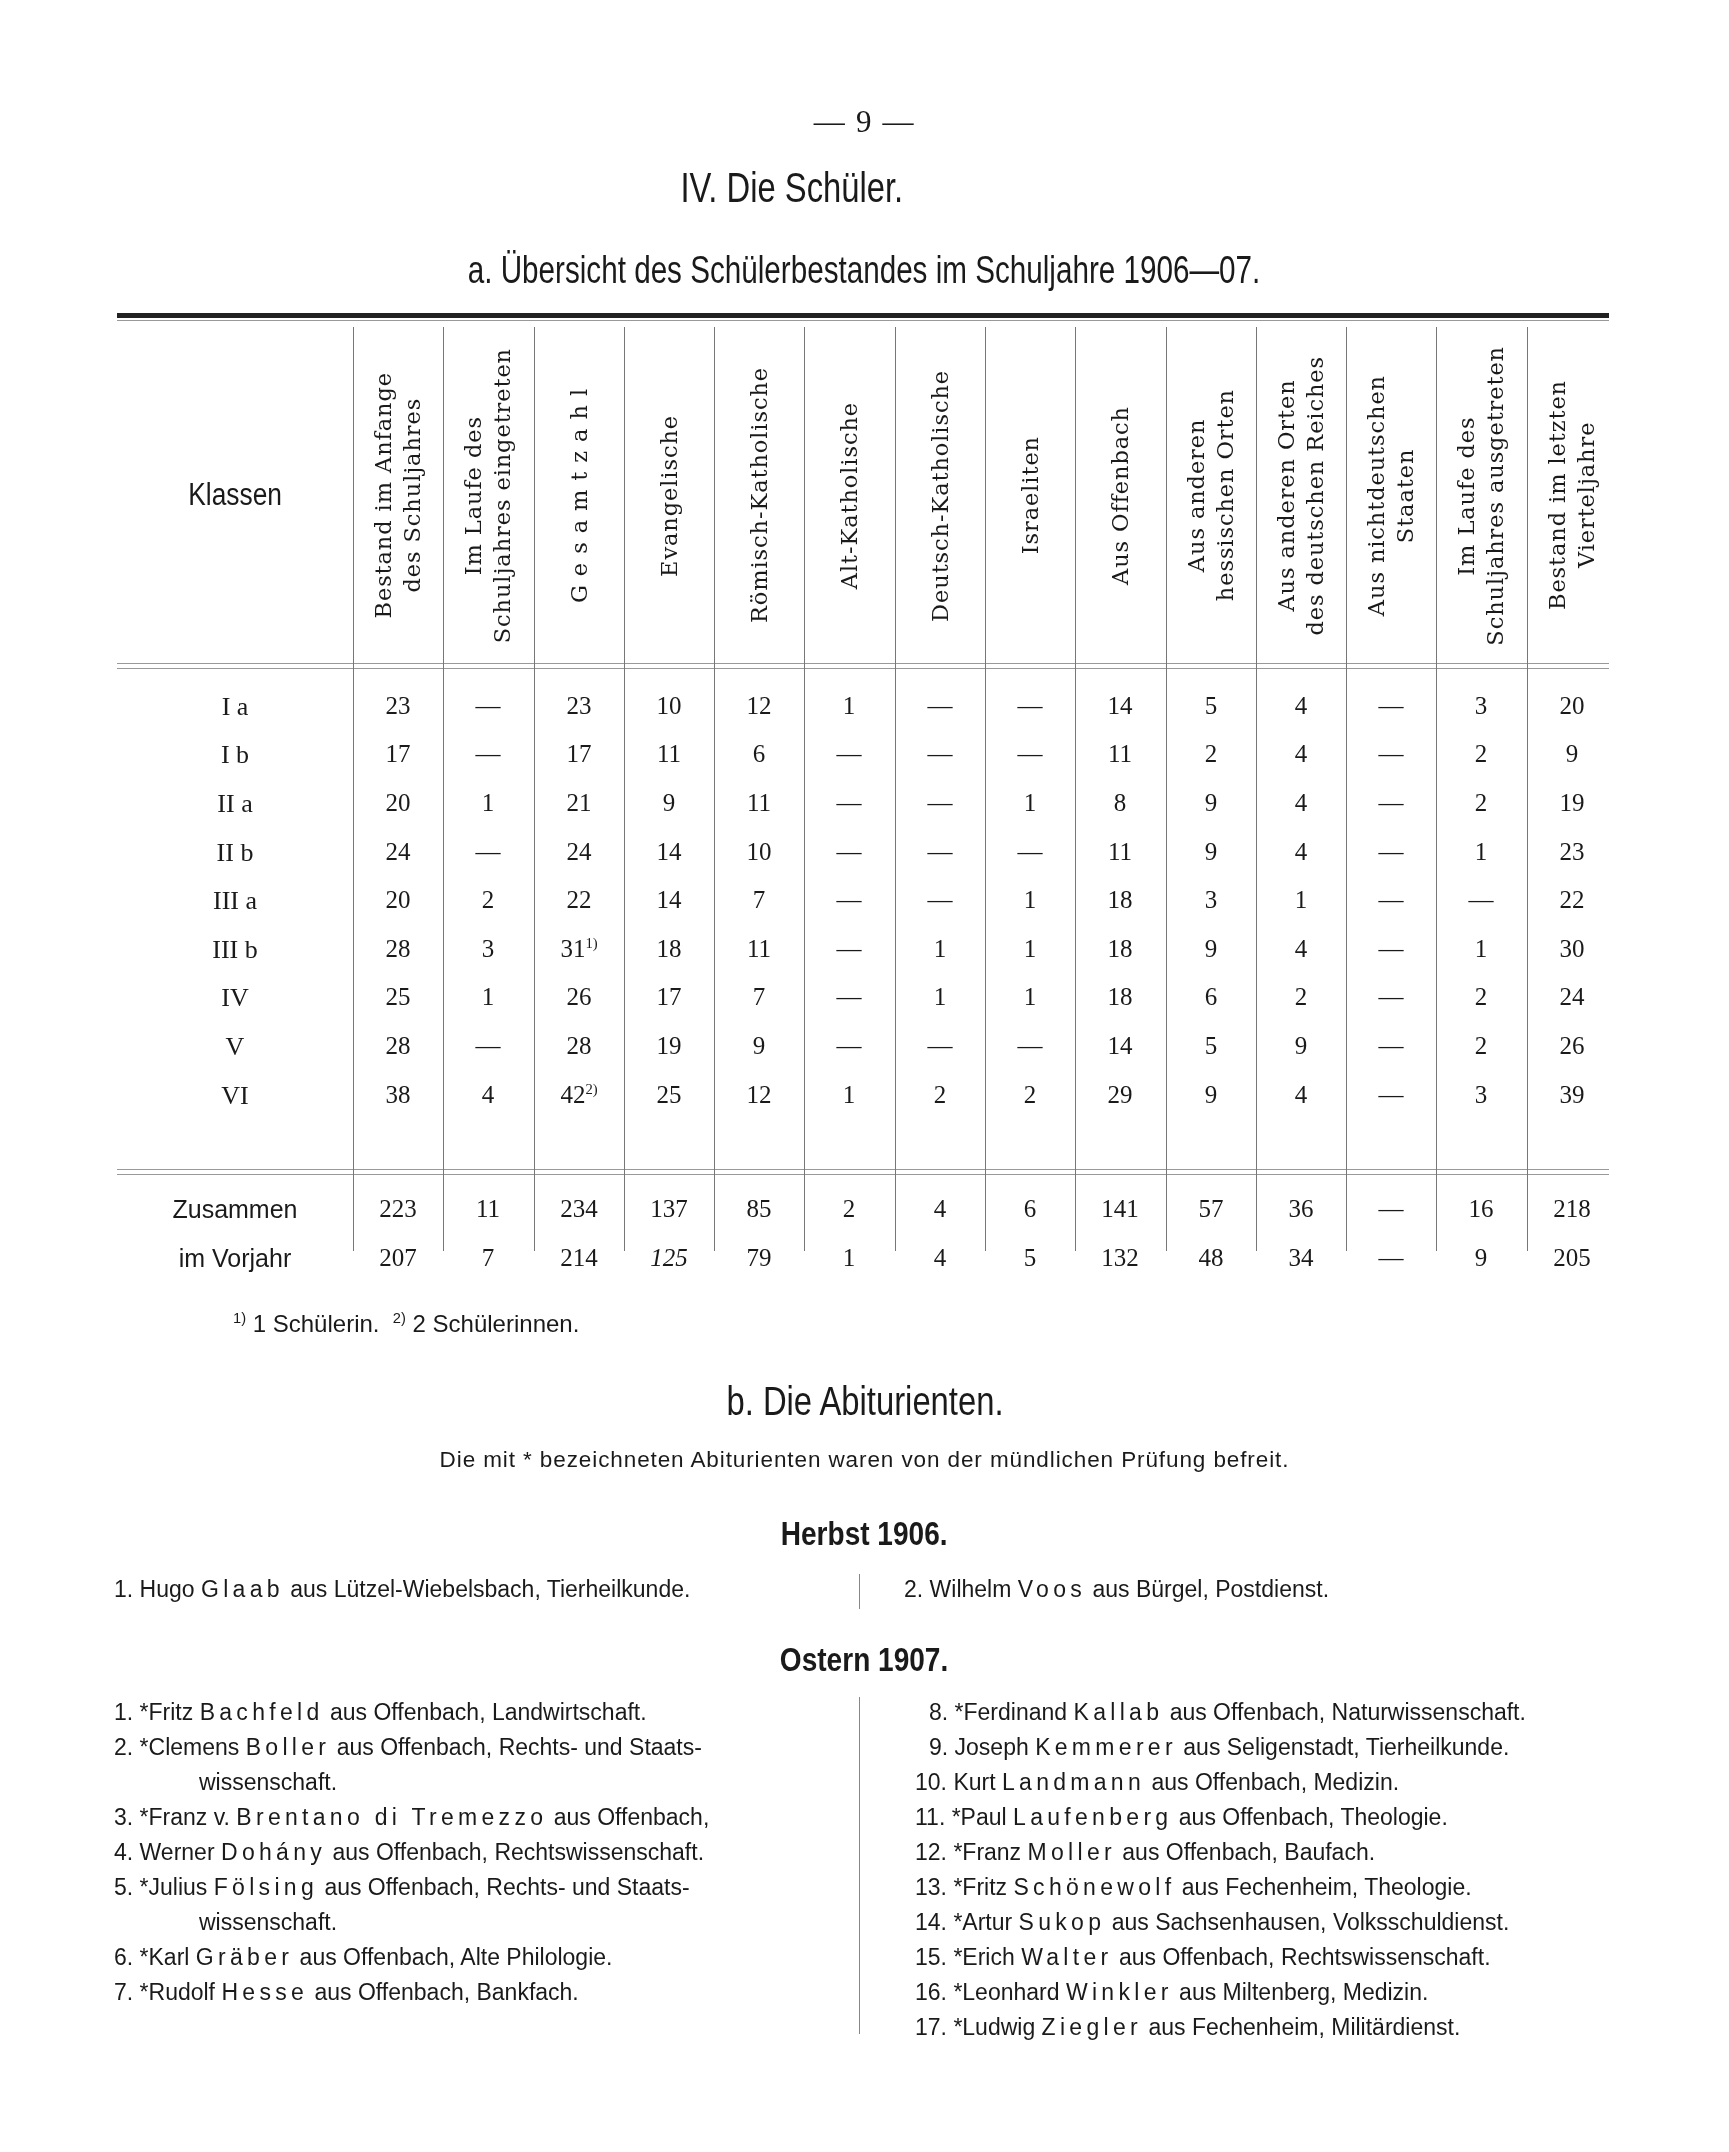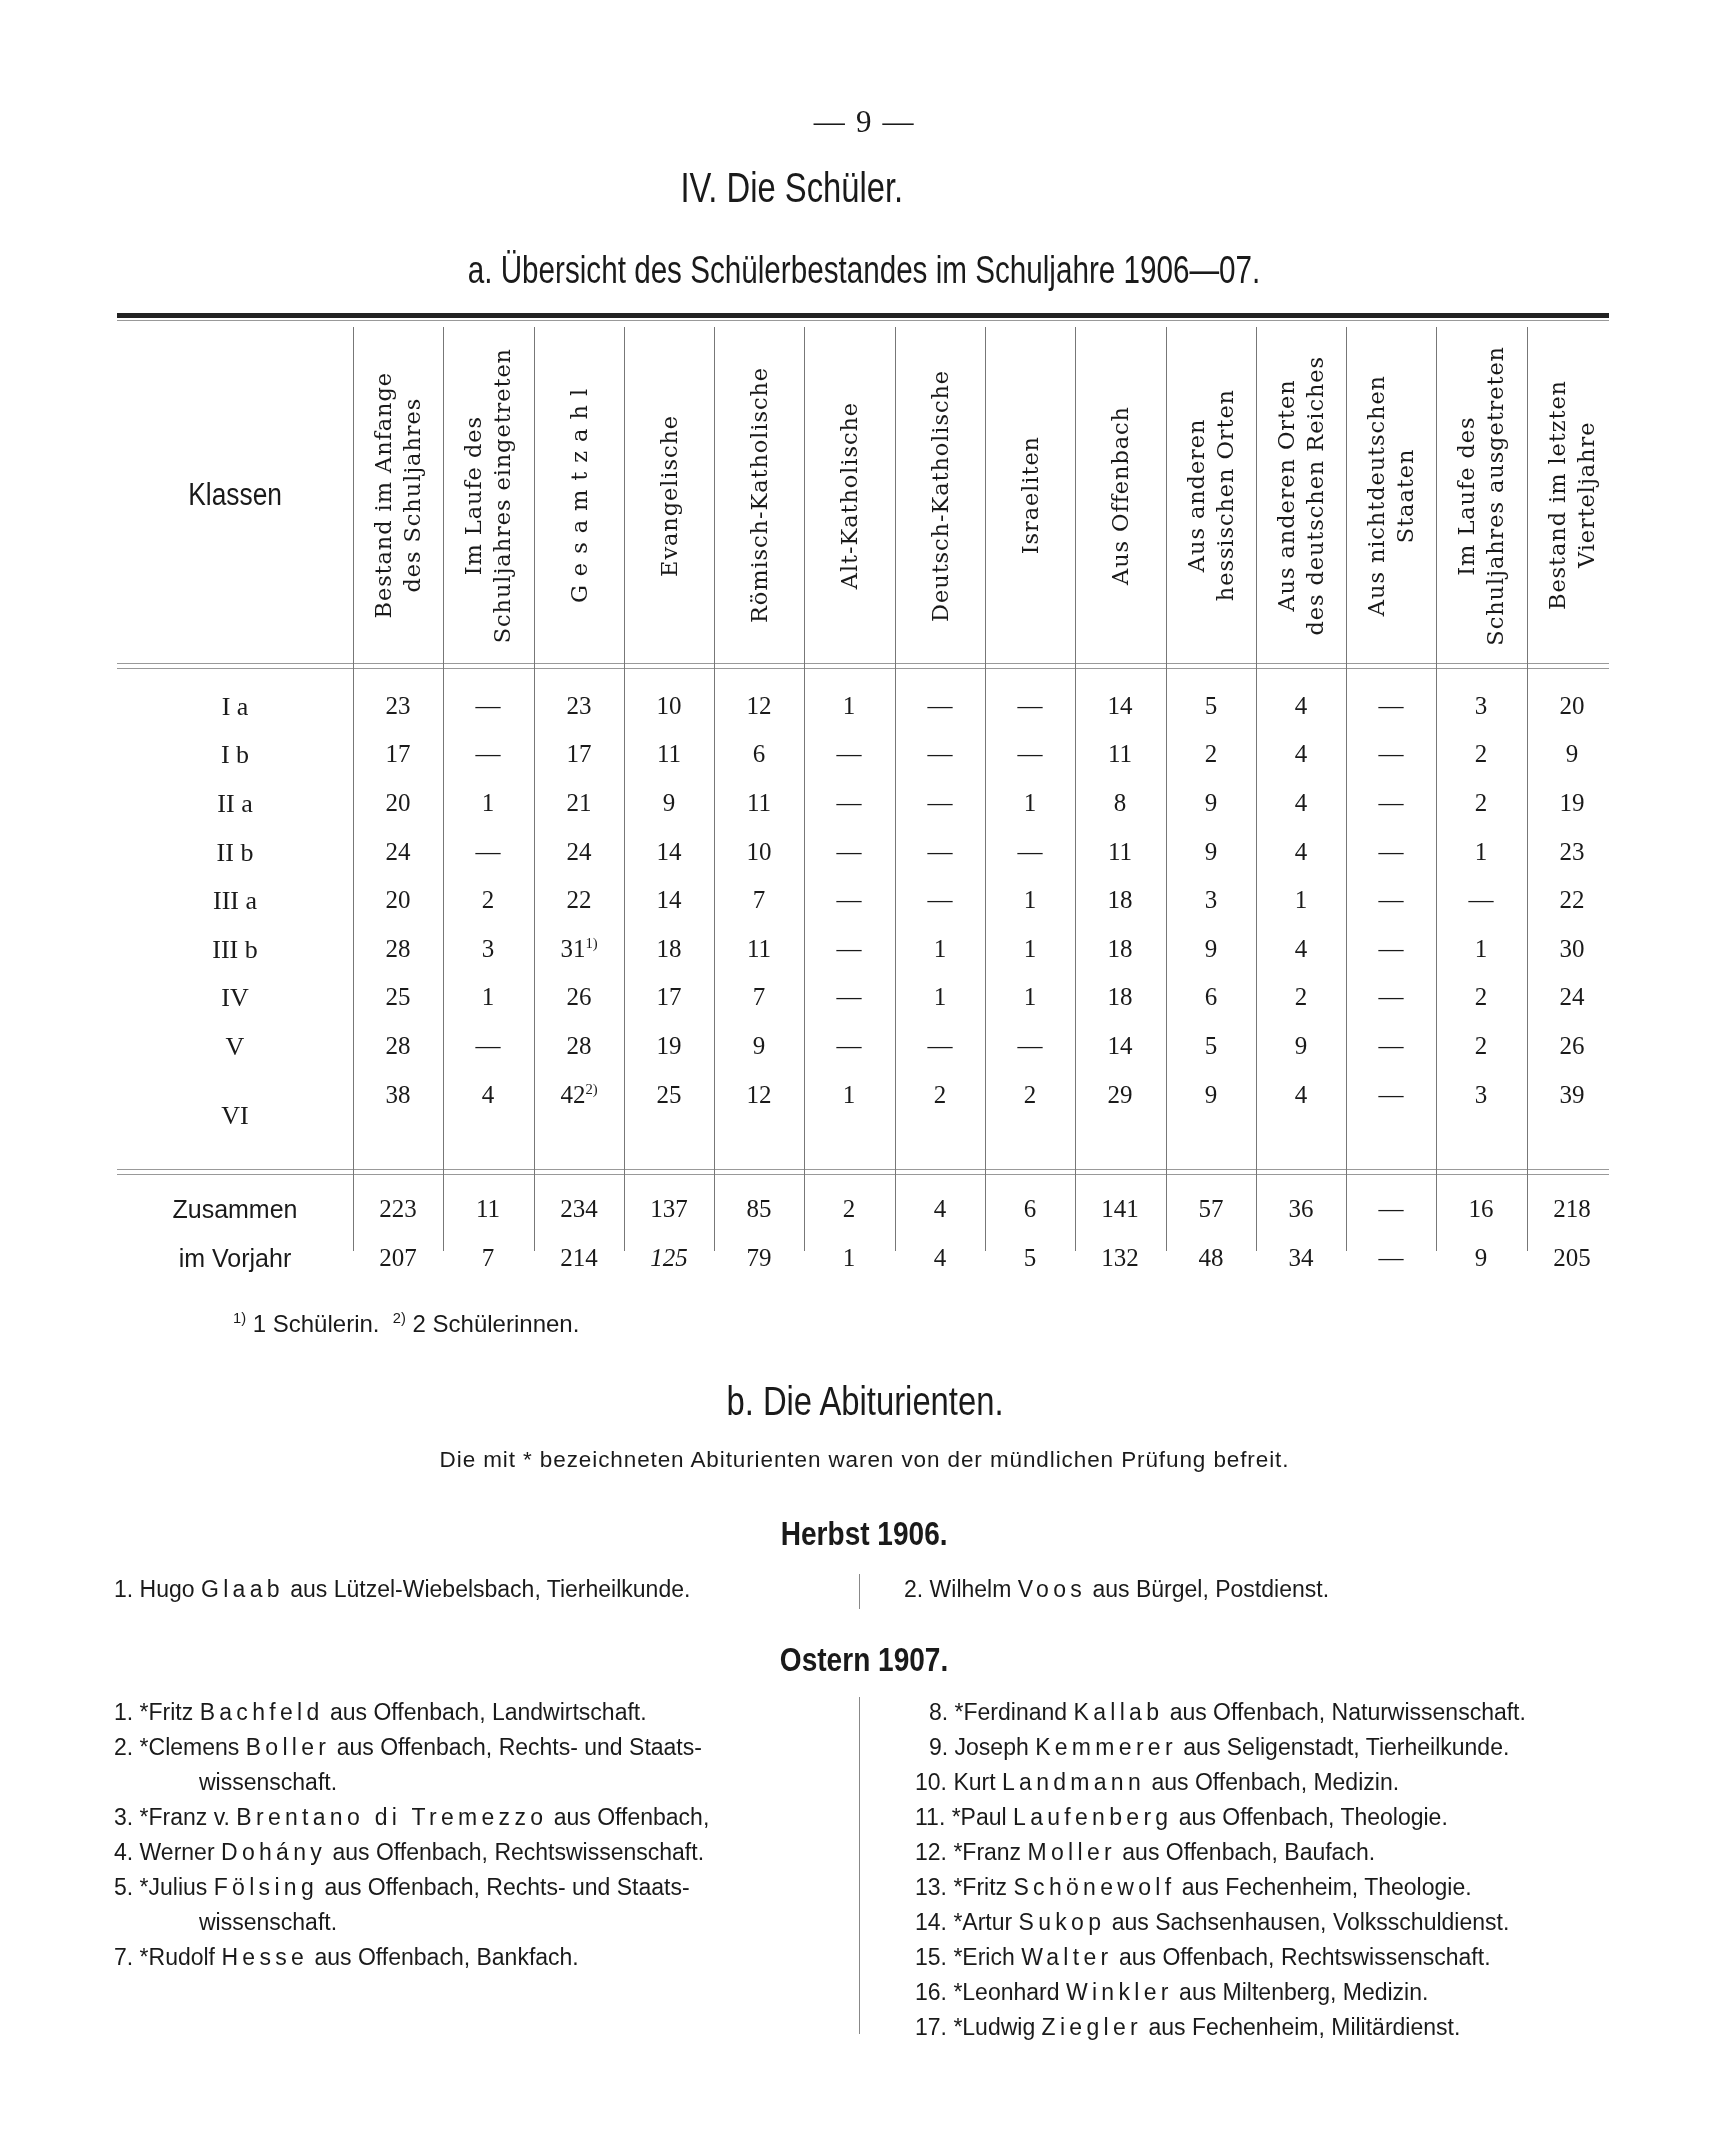--- a/index.html
+++ b/index.html
@@ -235,21 +235,21 @@
     <div class="cell" style="left: 597px; width: 90px; top: 719px;"><span>9</span></div>
     <div class="cell" style="left: 687px; width: 90px; top: 719px;"><span>—</span></div>
     <div class="cell" style="left: 778px; width: 90px; top: 719px;"><span>—</span></div>
     <div class="cell" style="left: 868px; width: 90px; top: 719px;"><span>—</span></div>
     <div class="cell" style="left: 958px; width: 90px; top: 719px;"><span>14</span></div>
     <div class="cell" style="left: 1049px; width: 90px; top: 719px;"><span>5</span></div>
     <div class="cell" style="left: 1139px; width: 90px; top: 719px;"><span>9</span></div>
     <div class="cell" style="left: 1229px; width: 90px; top: 719px;"><span>—</span></div>
     <div class="cell" style="left: 1319px; width: 90px; top: 719px;"><span>2</span></div>
     <div class="cell" style="left: 1410px; width: 90px; top: 719px;"><span>26</span></div>
-    <div class="cell label" style="left: 0px; width: 236px; top: 768px; margin-top: 20px;">VI</div>
+    <div class="cell label" style="left: 0px; width: 236px; top: 768px;">VI</div>
     <div class="cell" style="left: 236px; width: 90px; top: 768px;"><span>38</span></div>
     <div class="cell" style="left: 326px; width: 90px; top: 768px;"><span>4</span></div>
     <div class="cell" style="left: 417px; width: 90px; top: 768px;"><span>42</span><sup>2)</sup></div>
     <div class="cell" style="left: 507px; width: 90px; top: 768px;"><span>25</span></div>
     <div class="cell" style="left: 597px; width: 90px; top: 768px;"><span>12</span></div>
     <div class="cell" style="left: 687px; width: 90px; top: 768px;"><span>1</span></div>
     <div class="cell" style="left: 778px; width: 90px; top: 768px;"><span>2</span></div>
     <div class="cell" style="left: 868px; width: 90px; top: 768px;"><span>2</span></div>
     <div class="cell" style="left: 958px; width: 90px; top: 768px;"><span>29</span></div>
     <div class="cell" style="left: 1049px; width: 90px; top: 768px;"><span>9</span></div>
@@ -306,20 +306,21 @@
 
 <div id="ostern-title" class="abs"><span>Ostern 1907.</span></div>
 <div id="ostern-left" class="list" style="top:1695px; left:114px;">
     <div class="row"><span>1.</span> <span>*Fritz</span> <span class="spaced">Bachfeld</span> <span>aus Offenbach, Landwirtschaft.</span> </div>
     <div class="row"><span>2.</span> <span>*Clemens</span> <span class="spaced">Boller</span> <span>aus Offenbach, Rechts- und Staats-</span> </div>
     <div class="row cont">wissenschaft.</div>
     <div class="row"><span>3.</span> <span>*Franz v.</span> <span class="spaced">Brentano di Tremezzo</span> <span>aus Offenbach,</span> </div>
     <div class="row"><span>4.</span> <span>Werner</span> <span class="spaced">Dohány</span> <span>aus Offenbach, Rechtswissenschaft.</span> </div>
     <div class="row"><span>5.</span> <span>*Julius</span> <span class="spaced">Fölsing</span> <span>aus Offenbach, Rechts- und Staats-</span> </div>
     <div class="row cont">wissenschaft.</div>
+    <div class="row"><span>6.</span> <span>*Karl</span> <span class="spaced">Gräber</span> <span>aus Offenbach, Alte Philologie.</span> </div>
     <div class="row"><span>7.</span> <span>*Rudolf</span> <span class="spaced">Hesse</span> <span>aus Offenbach, Bankfach.</span> </div>
   </div>
 <div id="ostern-divider" class="abs"></div>
 <div id="ostern-right" class="list" style="top:1695px; left:915px;">
     <div class="row" style="padding-left: 14px;"><span>8.</span> <span>*Ferdinand</span> <span class="spaced">Kallab</span> <span>aus Offenbach, Naturwissenschaft.</span> </div>
     <div class="row" style="padding-left: 14px;"><span>9.</span> <span>Joseph</span> <span class="spaced">Kemmerer</span> <span>aus Seligenstadt, Tierheilkunde.</span> </div>
     <div class="row"><span>10.</span> <span>Kurt</span> <span class="spaced">Landmann</span> <span>aus Offenbach, Medizin.</span> </div>
     <div class="row"><span>11.</span> <span>*Paul</span> <span class="spaced">Laufenberg</span> <span>aus Offenbach, Theologie.</span> </div>
     <div class="row"><span>12.</span> <span>*Franz</span> <span class="spaced">Moller</span> <span>aus Offenbach, Baufach.</span> </div>
     <div class="row"><span>13.</span> <span>*Fritz</span> <span class="spaced">Schönewolf</span> <span>aus Fechenheim, Theologie.</span> </div>

